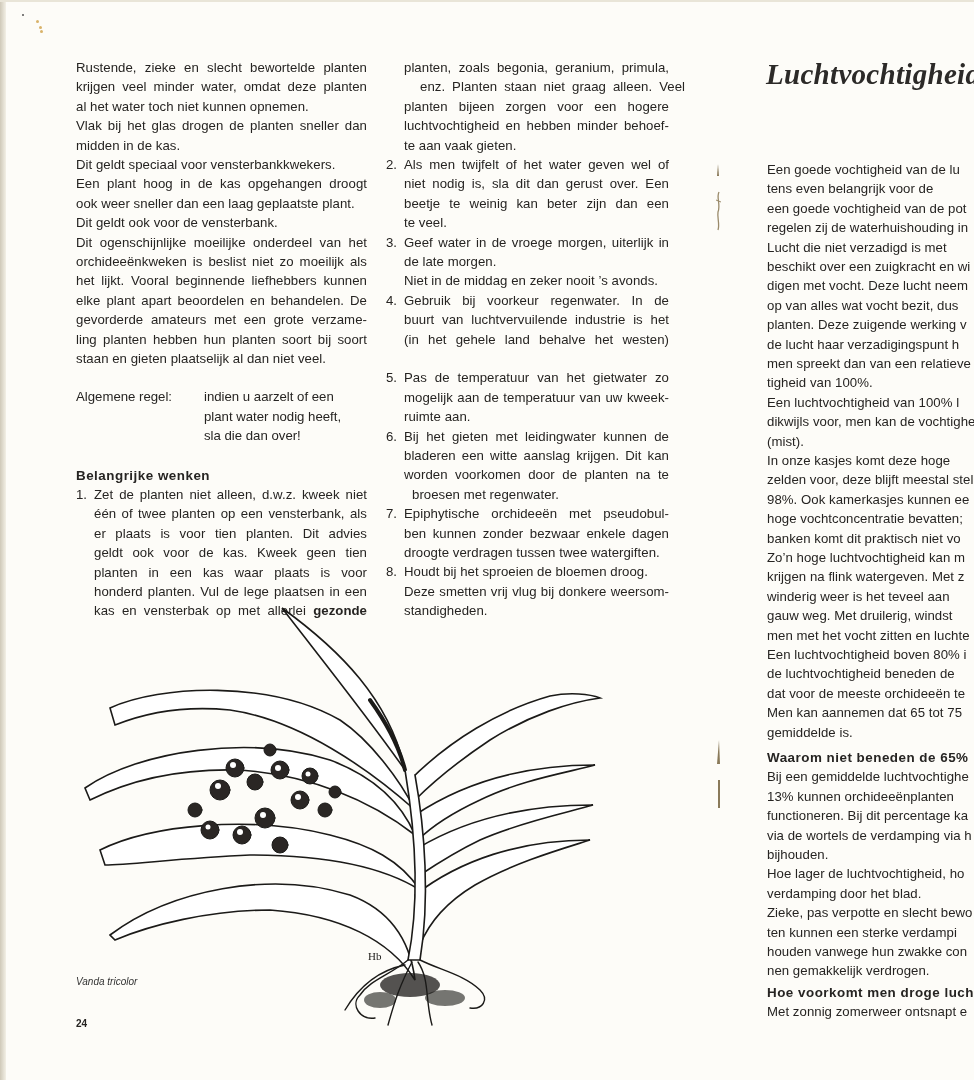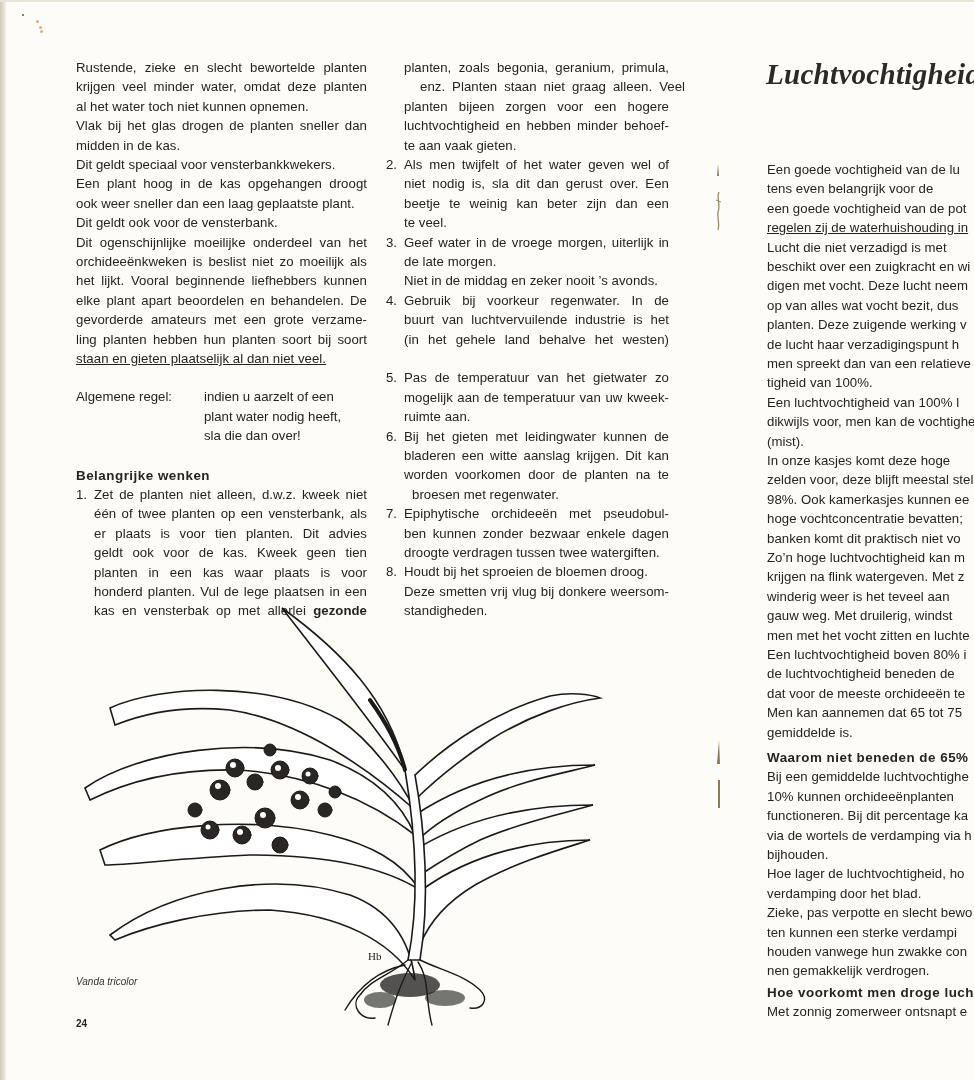--- a/index.html
+++ b/index.html
@@ -59,21 +59,21 @@
     <div class="line" style="top: 97px; left: 0px; width: 291px;">Dit geldt speciaal voor vensterbankkwekers.</div>
     <div class="line just" style="top: 116.4px; left: 0px; width: 291px;">Een plant hoog in de kas opgehangen droogt</div>
     <div class="line" style="top: 135.8px; left: 0px; width: 291px;">ook weer sneller dan een laag geplaatste plant.</div>
     <div class="line" style="top: 155.2px; left: 0px; width: 291px;">Dit geldt ook voor de vensterbank.</div>
     <div class="line just" style="top: 174.6px; left: 0px; width: 291px;">Dit ogenschijnlijke moeilijke onderdeel van het</div>
     <div class="line just" style="top: 194px; left: 0px; width: 291px;">orchideeënkweken is beslist niet zo moeilijk als</div>
     <div class="line just" style="top: 213.4px; left: 0px; width: 291px;">het lijkt. Vooral beginnende liefhebbers kunnen</div>
     <div class="line just" style="top: 232.8px; left: 0px; width: 291px;">elke plant apart beoordelen en behandelen. De</div>
     <div class="line just" style="top: 252.2px; left: 0px; width: 291px;">gevorderde amateurs met een grote verzame-</div>
     <div class="line just" style="top: 271.6px; left: 0px; width: 291px;">ling planten hebben hun planten soort bij soort</div>
-    <div class="line" style="top: 291px; left: 0px; width: 291px; text-decoration: underline;">staan en gieten plaatselijk al dan niet veel.</div>
+    <div class="line" style="top: 291px; left: 0px; width: 291px;">staan en gieten plaatselijk al dan niet veel.</div>
     <div class="rule-label" style="top: 329.4px; left: 0px;">Algemene regel:</div>
     <div class="rule-label" style="top: 329.4px; left: 128px;">indien u aarzelt of een</div>
     <div class="rule-label" style="top: 348.8px; left: 128px;">plant water nodig heeft,</div>
     <div class="rule-label" style="top: 368.2px; left: 128px;">sla die dan over!</div>
     <div class="line heading" style="top: 407.6px; left: 0px;">Belangrijke wenken</div>
     <div class="num" style="top: 427px; left: 0px;">1.</div>
     <div class="line just" style="top: 427px; left: 18px; width: 273px;">Zet de planten niet alleen, d.w.z. kweek niet</div>
     <div class="line just" style="top: 446.4px; left: 18px; width: 273px;">één of twee planten op een vensterbank, als</div>
     <div class="line just" style="top: 465.8px; left: 18px; width: 273px;">er plaats is voor tien planten. Dit advies</div>
     <div class="line just" style="top: 485.2px; left: 18px; width: 273px;">geldt ook voor de kas. Kweek geen tien</div>
@@ -118,21 +118,21 @@
     <div class="line" style="top: 504.4px; left: 18px; width: 265px;">Houdt bij het sproeien de bloemen droog.</div>
     <div class="line just" style="top: 523.8px; left: 18px; width: 265px;">Deze smetten vrij vlug bij donkere weersom-</div>
     <div class="line" style="top: 543.2px; left: 18px; width: 265px;">standigheden.</div>
   </div>
 
 <div class="title">Luchtvochtigheid</div>
 <div class="col" style="left:767px;top:160px;width:207px;height:880px;overflow:hidden;" id="rightcol">
     <div class="line" style="top: 0px; left: 0px;">Een goede vochtigheid van de lu</div>
     <div class="line" style="top: 19.4px; left: 0px;">tens even belangrijk voor de</div>
     <div class="line" style="top: 38.8px; left: 0px;">een goede vochtigheid van de pot</div>
-    <div class="line" style="top: 58.2px; left: 0px; text-decoration: underline;">regelen zij de waterhuishouding in</div>
+    <div class="line" style="top: 58.2px; left: 0px;">regelen zij de waterhuishouding in</div>
     <div class="line" style="top: 77.6px; left: 0px;">Lucht die niet verzadigd is met</div>
     <div class="line" style="top: 97px; left: 0px;">beschikt over een zuigkracht en wi</div>
     <div class="line" style="top: 116.4px; left: 0px;">digen met vocht. Deze lucht neem</div>
     <div class="line" style="top: 135.8px; left: 0px;">op van alles wat vocht bezit, dus</div>
     <div class="line" style="top: 155.2px; left: 0px;">planten. Deze zuigende werking v</div>
     <div class="line" style="top: 174.6px; left: 0px;">de lucht haar verzadigingspunt h</div>
     <div class="line" style="top: 194px; left: 0px;">men spreekt dan van een relatieve</div>
     <div class="line" style="top: 213.4px; left: 0px;">tigheid van 100%.</div>
     <div class="line" style="top: 232.8px; left: 0px;">Een luchtvochtigheid van 100% l</div>
     <div class="line" style="top: 252.2px; left: 0px;">dikwijls voor, men kan de vochtighe</div>
@@ -147,21 +147,21 @@
     <div class="line" style="top: 426.8px; left: 0px;">winderig weer is het teveel aan</div>
     <div class="line" style="top: 446.2px; left: 0px;">gauw weg. Met druilerig, windst</div>
     <div class="line" style="top: 465.6px; left: 0px;">men met het vocht zitten en luchte</div>
     <div class="line" style="top: 485px; left: 0px;">Een luchtvochtigheid boven 80% i</div>
     <div class="line" style="top: 504.4px; left: 0px;">de luchtvochtigheid beneden de</div>
     <div class="line" style="top: 523.8px; left: 0px;">dat voor de meeste orchideeën te</div>
     <div class="line" style="top: 543.2px; left: 0px;">Men kan aannemen dat 65 tot 75</div>
     <div class="line" style="top: 562.6px; left: 0px;">gemiddelde is.</div>
     <div class="line heading" style="top: 588px; left: 0px;">Waarom niet beneden de 65%</div>
     <div class="line" style="top: 607.4px; left: 0px;">Bij een gemiddelde luchtvochtighe</div>
-    <div class="line" style="top: 626.8px; left: 0px;">10% kunnen orchideeënplanten</div>
+    <div class="line" style="top: 626.8px; left: 0px;">13% kunnen orchideeënplanten</div>
     <div class="line" style="top: 646.2px; left: 0px;">functioneren. Bij dit percentage ka</div>
     <div class="line" style="top: 665.6px; left: 0px;">via de wortels de verdamping via h</div>
     <div class="line" style="top: 685px; left: 0px;">bijhouden.</div>
     <div class="line" style="top: 704.4px; left: 0px;">Hoe lager de luchtvochtigheid, ho</div>
     <div class="line" style="top: 723.8px; left: 0px;">verdamping door het blad.</div>
     <div class="line" style="top: 743.2px; left: 0px;">Zieke, pas verpotte en slecht bewo</div>
     <div class="line" style="top: 762.6px; left: 0px;">ten kunnen een sterke verdampi</div>
     <div class="line" style="top: 782px; left: 0px;">houden vanwege hun zwakke con</div>
     <div class="line" style="top: 801.4px; left: 0px;">nen gemakkelijk verdrogen.</div>
     <div class="line heading" style="top: 822.8px; left: 0px;">Hoe voorkomt men droge luch</div>

